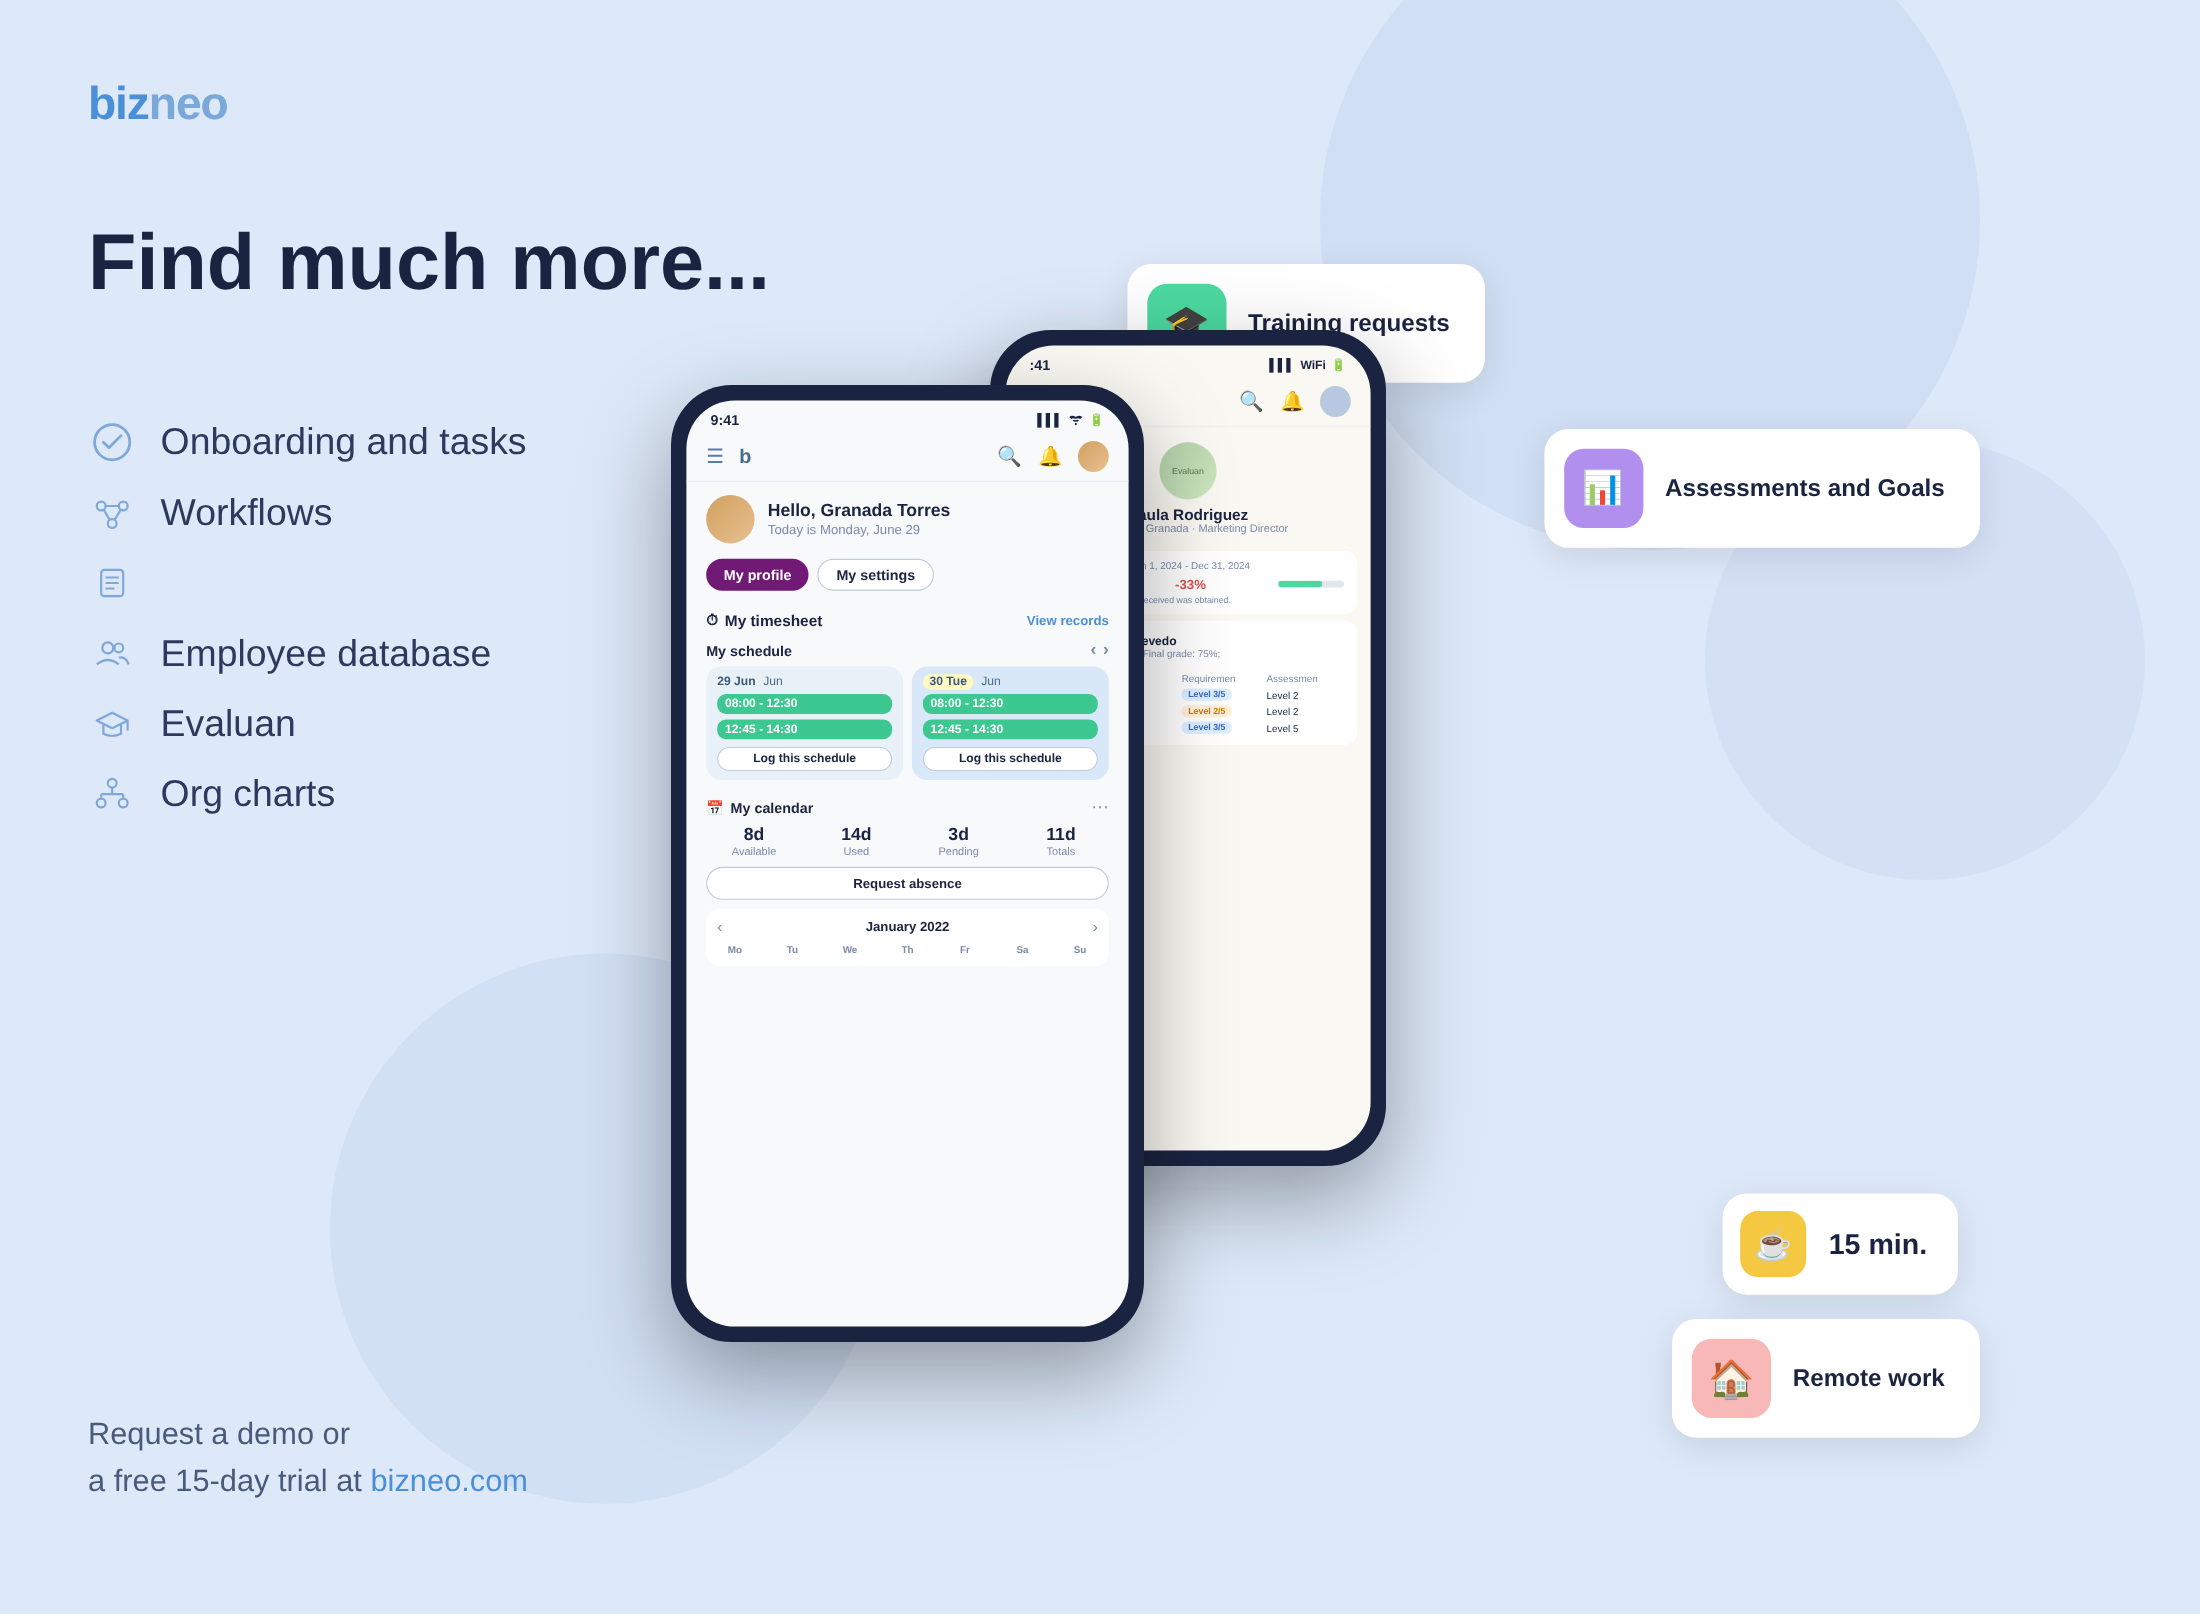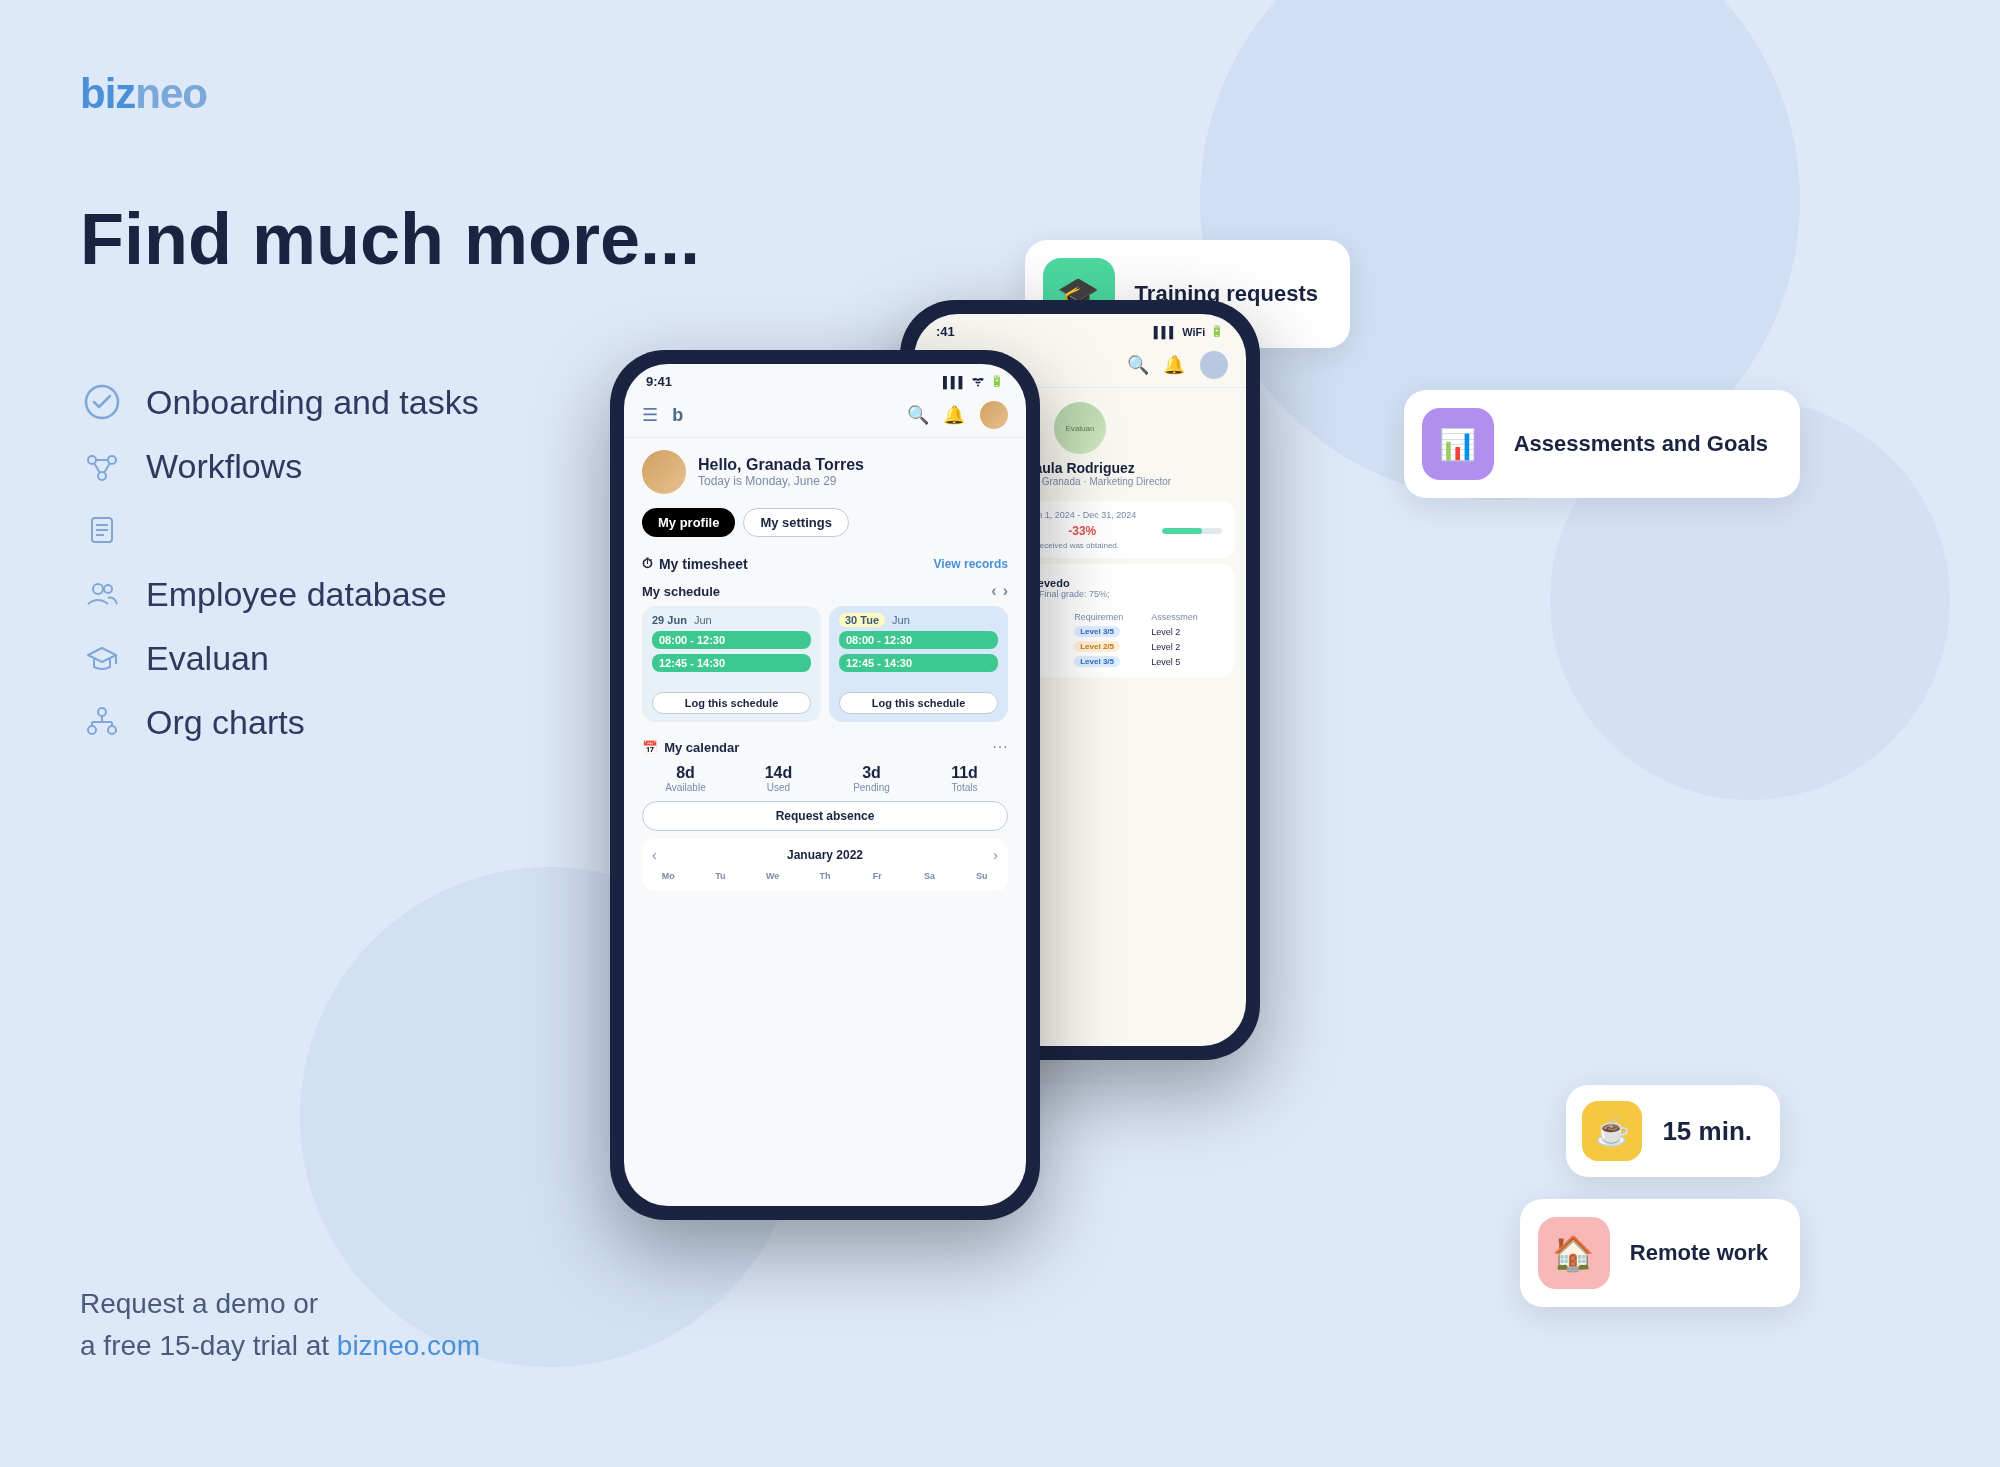--- a/index.html
+++ b/index.html
@@ -235,21 +235,21 @@
     .greeting-text .hello { font-size: 16px; font-weight: 700; color: #1a2340; }
     .greeting-text .date { font-size: 12px; color: #7a8aaa; }
 
     
     .profile-buttons {
       display: flex;
       gap: 8px;
       padding: 6px 18px 10px;
     }
     .profile-btn {
-      background: #000000;
+      background: #701a75;
       color: white;
       border: none;
       border-radius: 20px;
       padding: 6px 16px;
       font-size: 13px;
       font-weight: 600;
     }
     .profile-btn.outline {
       background: white;
       color: #1a2340;
@@ -300,21 +300,21 @@
       font-weight: 600;
       background: #4a90d9;
       color: white;
       border-radius: 8px;
       padding: 3px 7px;
       margin-top: 3px;
       font-size: 11px;
     }
     .day-time.teal { background: #3cc890; }
     .log-btn {
-      margin-top: 18px;
+      margin-top: 5px;
       background: white;
       border: 1.5px solid #c0ccd8;
       border-radius: 20px;
       padding: 4px 0;
       font-size: 11px;
       color: #1a2340;
       font-weight: 600;
       text-align: center;
     }
 

